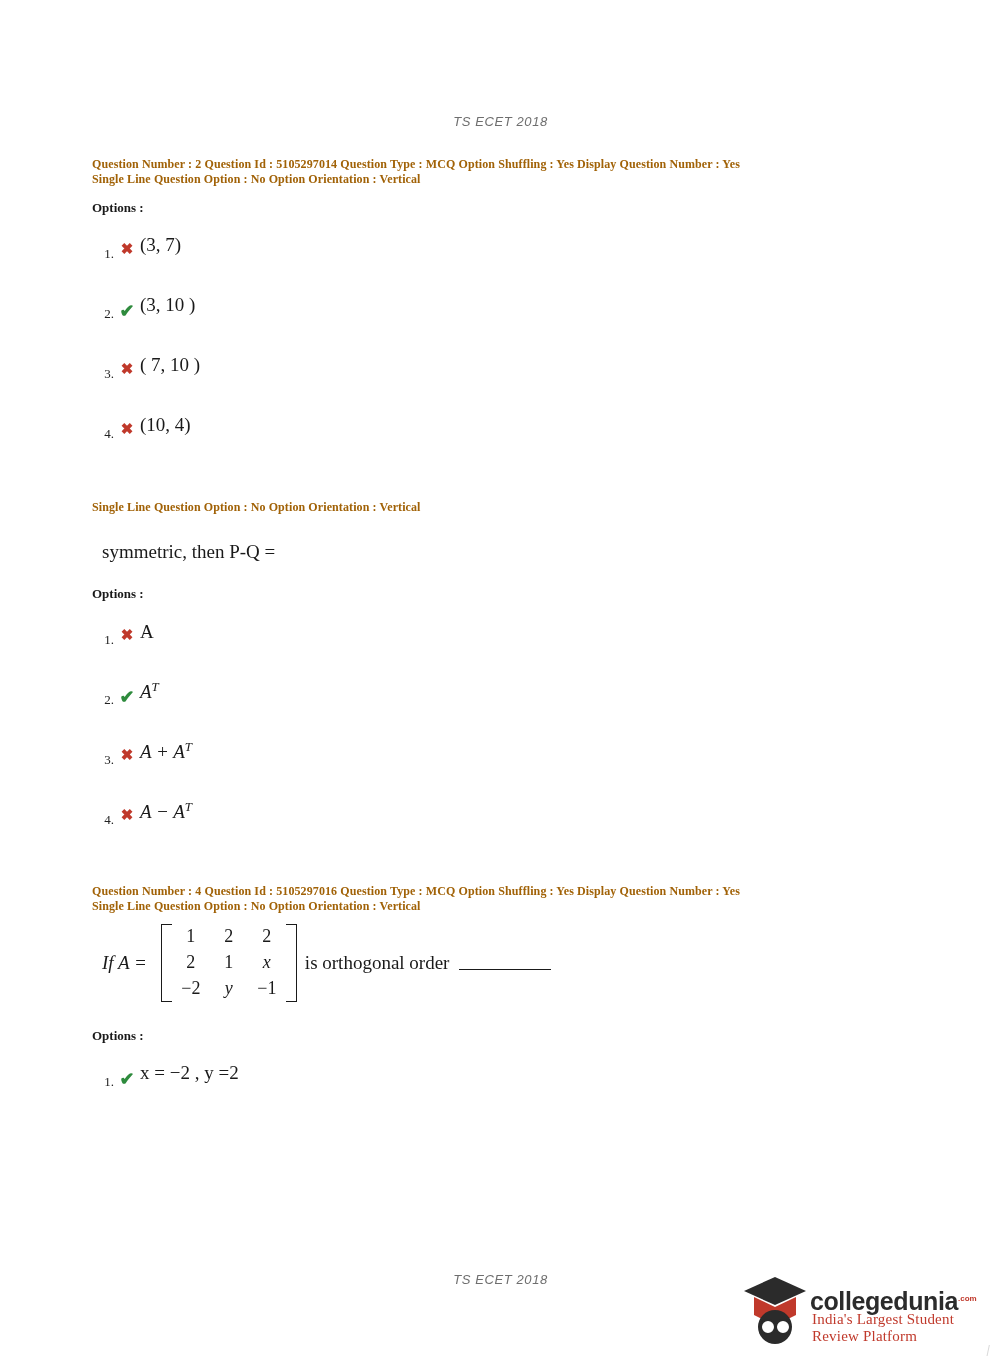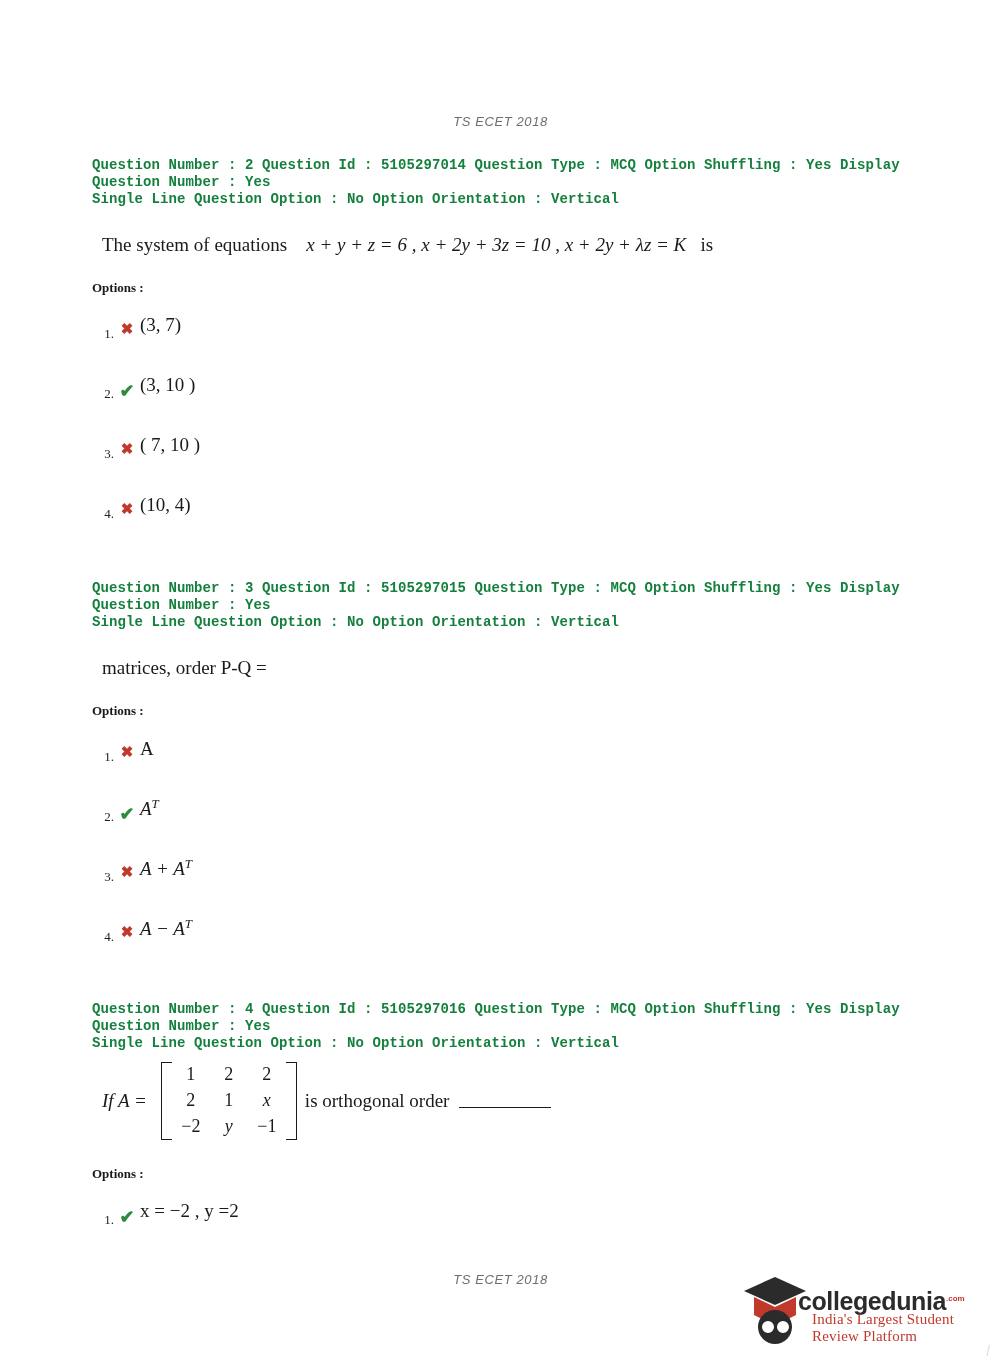--- a/index.html
+++ b/index.html
@@ -41,25 +41,25 @@
     font-family: "Liberation Sans", sans-serif;
     font-style: italic;
     font-size: 13px;
     color: #6e6e6e;
     letter-spacing: 0.6px;
   }
   .qblock {
     margin-top: 28px;
   }
   .qmeta {
-    font-family: Liberation Mono, monospace;
-    font-weight: bold;
-    font-size: 14px;
+    font-family: Liberation Serif, serif;
+    font-weight: bold;
+    font-size: 12px;
     line-height: 1.22;
-    color: #15803d;
+    color: #a16207;
     letter-spacing: 0.1px;
   }
   .qmeta .line2 {
     display: block;
   }
   .qstem {
     margin: 14px 0 0 10px;
     font-size: 19px;
     line-height: 2.4;
     color: #1a1a1a;
@@ -178,21 +178,21 @@
   }
   .logo-mark {
     position: absolute;
     left: 0;
     top: 2px;
     width: 66px;
     height: 76px;
   }
   .logo-text {
     position: absolute;
-    left: 56px;
+    left: 68px;
     top: 18px;
     font-family: "Liberation Sans", sans-serif;
     font-weight: bold;
     font-size: 25px;
     color: #2b2b2b;
     letter-spacing: -0.4px;
   }
   .logo-com {
     font-size: 8px;
     vertical-align: super;
@@ -226,27 +226,20 @@
 
   <div class="running-head">TS ECET 2018</div>
 
   <div class="qblock">
     <div class="qmeta">
       <span>Question Number : 2  Question Id : 5105297014  Question Type : MCQ  Option Shuffling : Yes  Display Question Number : Yes</span>
       <span class="line2">Single Line Question Option : No  Option Orientation : Vertical</span>
     </div>
 
     <div class="qstem">
-      <span class="ln">
-        <span>The system of equations</span>
-        &nbsp;&nbsp;
-        <span class="mathi">x + y + z = 6 , x + 2y + 3z = 10 , x + 2y + λz = K</span>
-        &nbsp;
-        <span>is</span>
-      </span>
     </div>
 
     <div class="options-label">Options :</div>
 
     <div class="optlist">
       <div class="opt">
         <span class="opt-num">1.</span>
         <span class="opt-mark mark-wrong">✖</span>
         <span class="opt-text">(3,  7)</span>
       </div>
@@ -263,26 +256,25 @@
       <div class="opt">
         <span class="opt-num">4.</span>
         <span class="opt-mark mark-wrong">✖</span>
         <span class="opt-text">(10, 4)</span>
       </div>
     </div>
   </div>
 
   <div class="qblock" style="margin-top:44px">
     <div class="qmeta">
-      <span>Question Number : 3  Question Id : 5105297015  Question Type : MCQ  Option Shuffling : Yes  Display Question Number : Yes</span>
       <span class="line2">Single Line Question Option : No  Option Orientation : Vertical</span>
     </div>
 
     <div class="qstem">
-      <span class="ln">matrices, order P-Q =</span>
+      <span class="ln">symmetric, then P-Q =</span>
     </div>
 
     <div class="options-label">Options :</div>
 
     <div class="optlist">
       <div class="opt">
         <span class="opt-num">1.</span>
         <span class="opt-mark mark-wrong">✖</span>
         <span class="opt-text">
           <span>A</span><span class="sup"></span>

